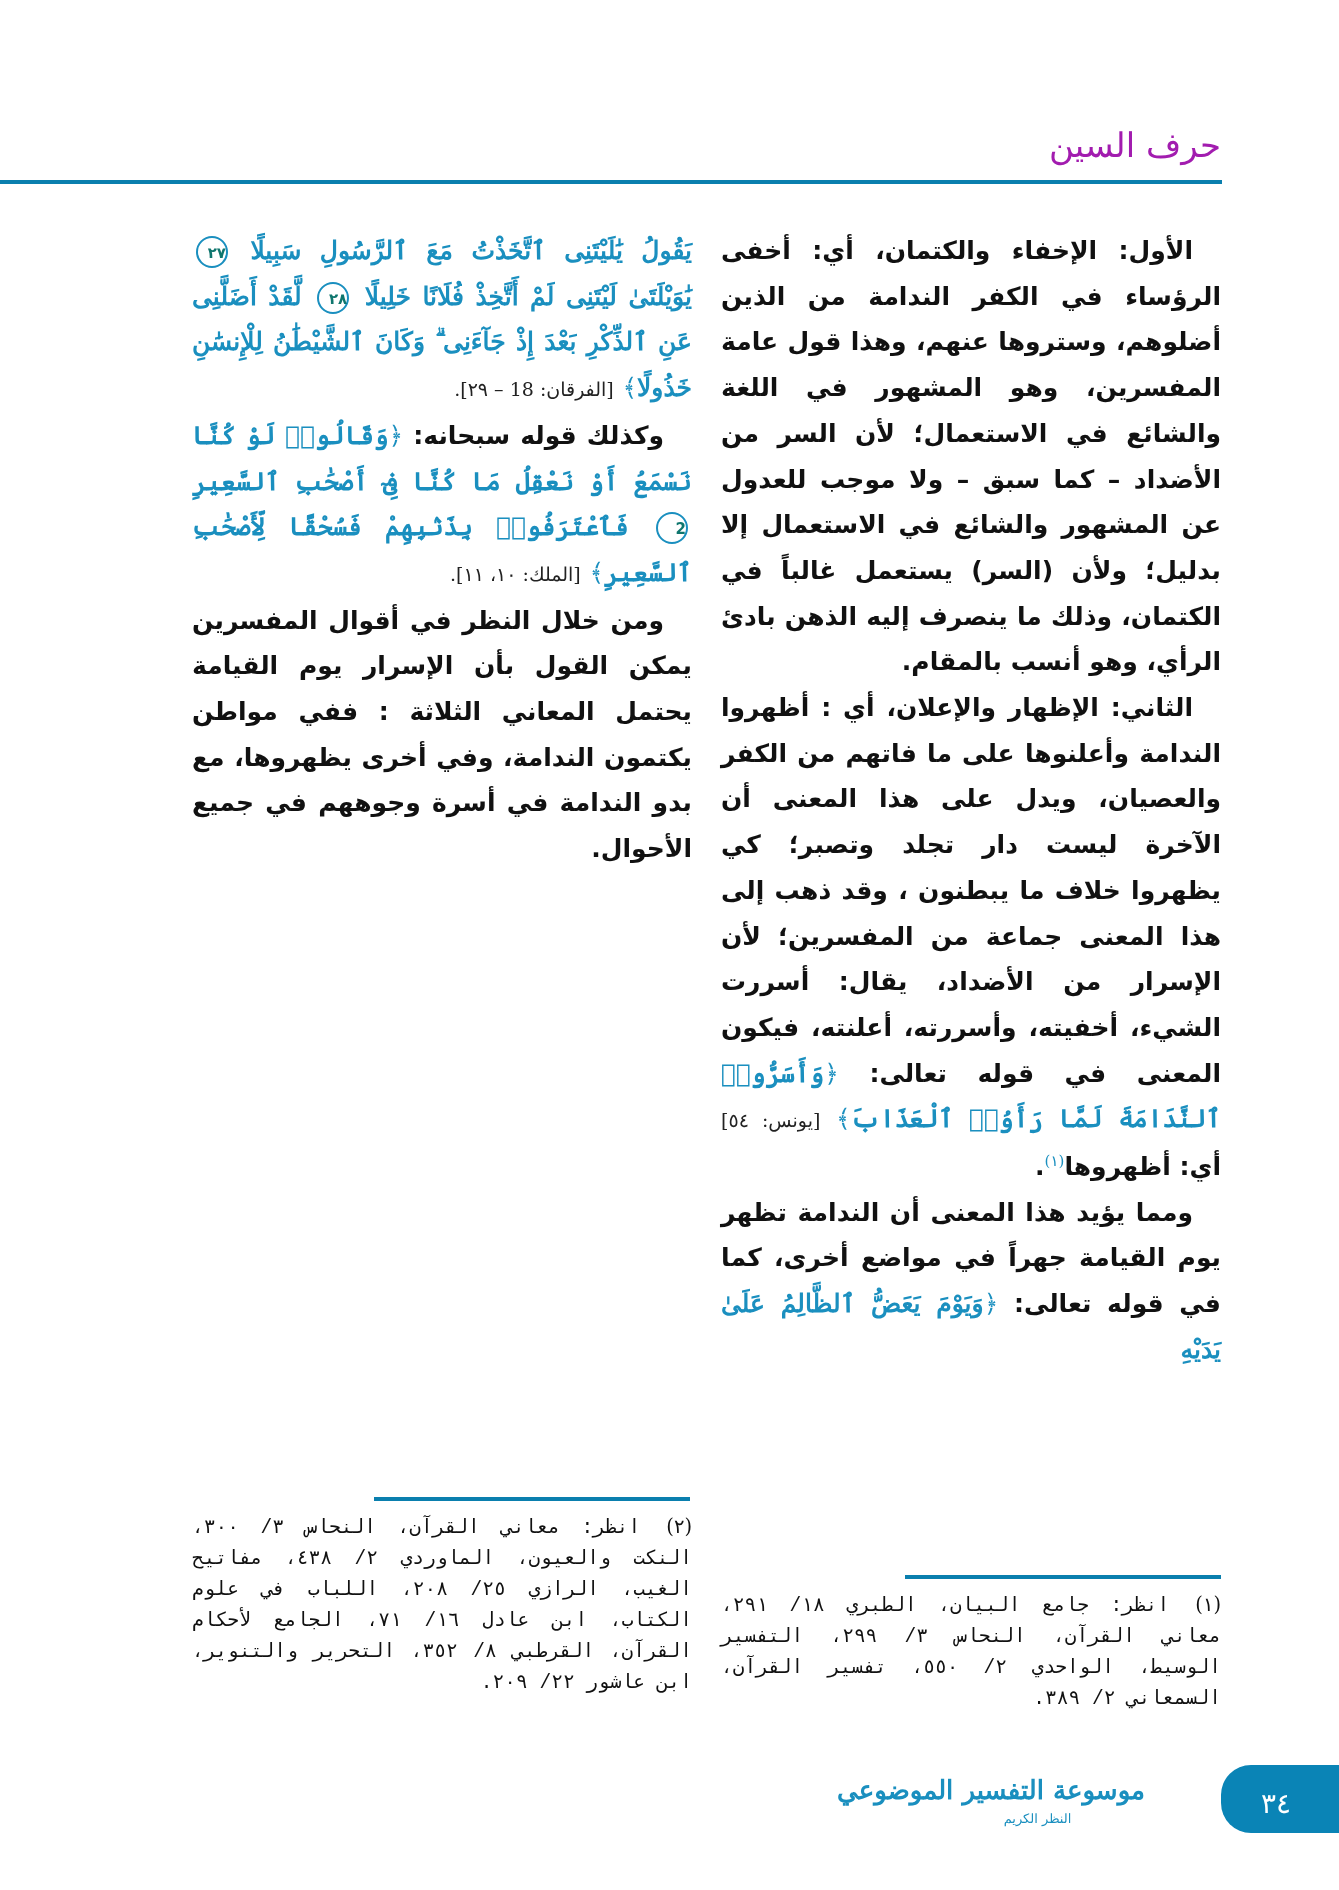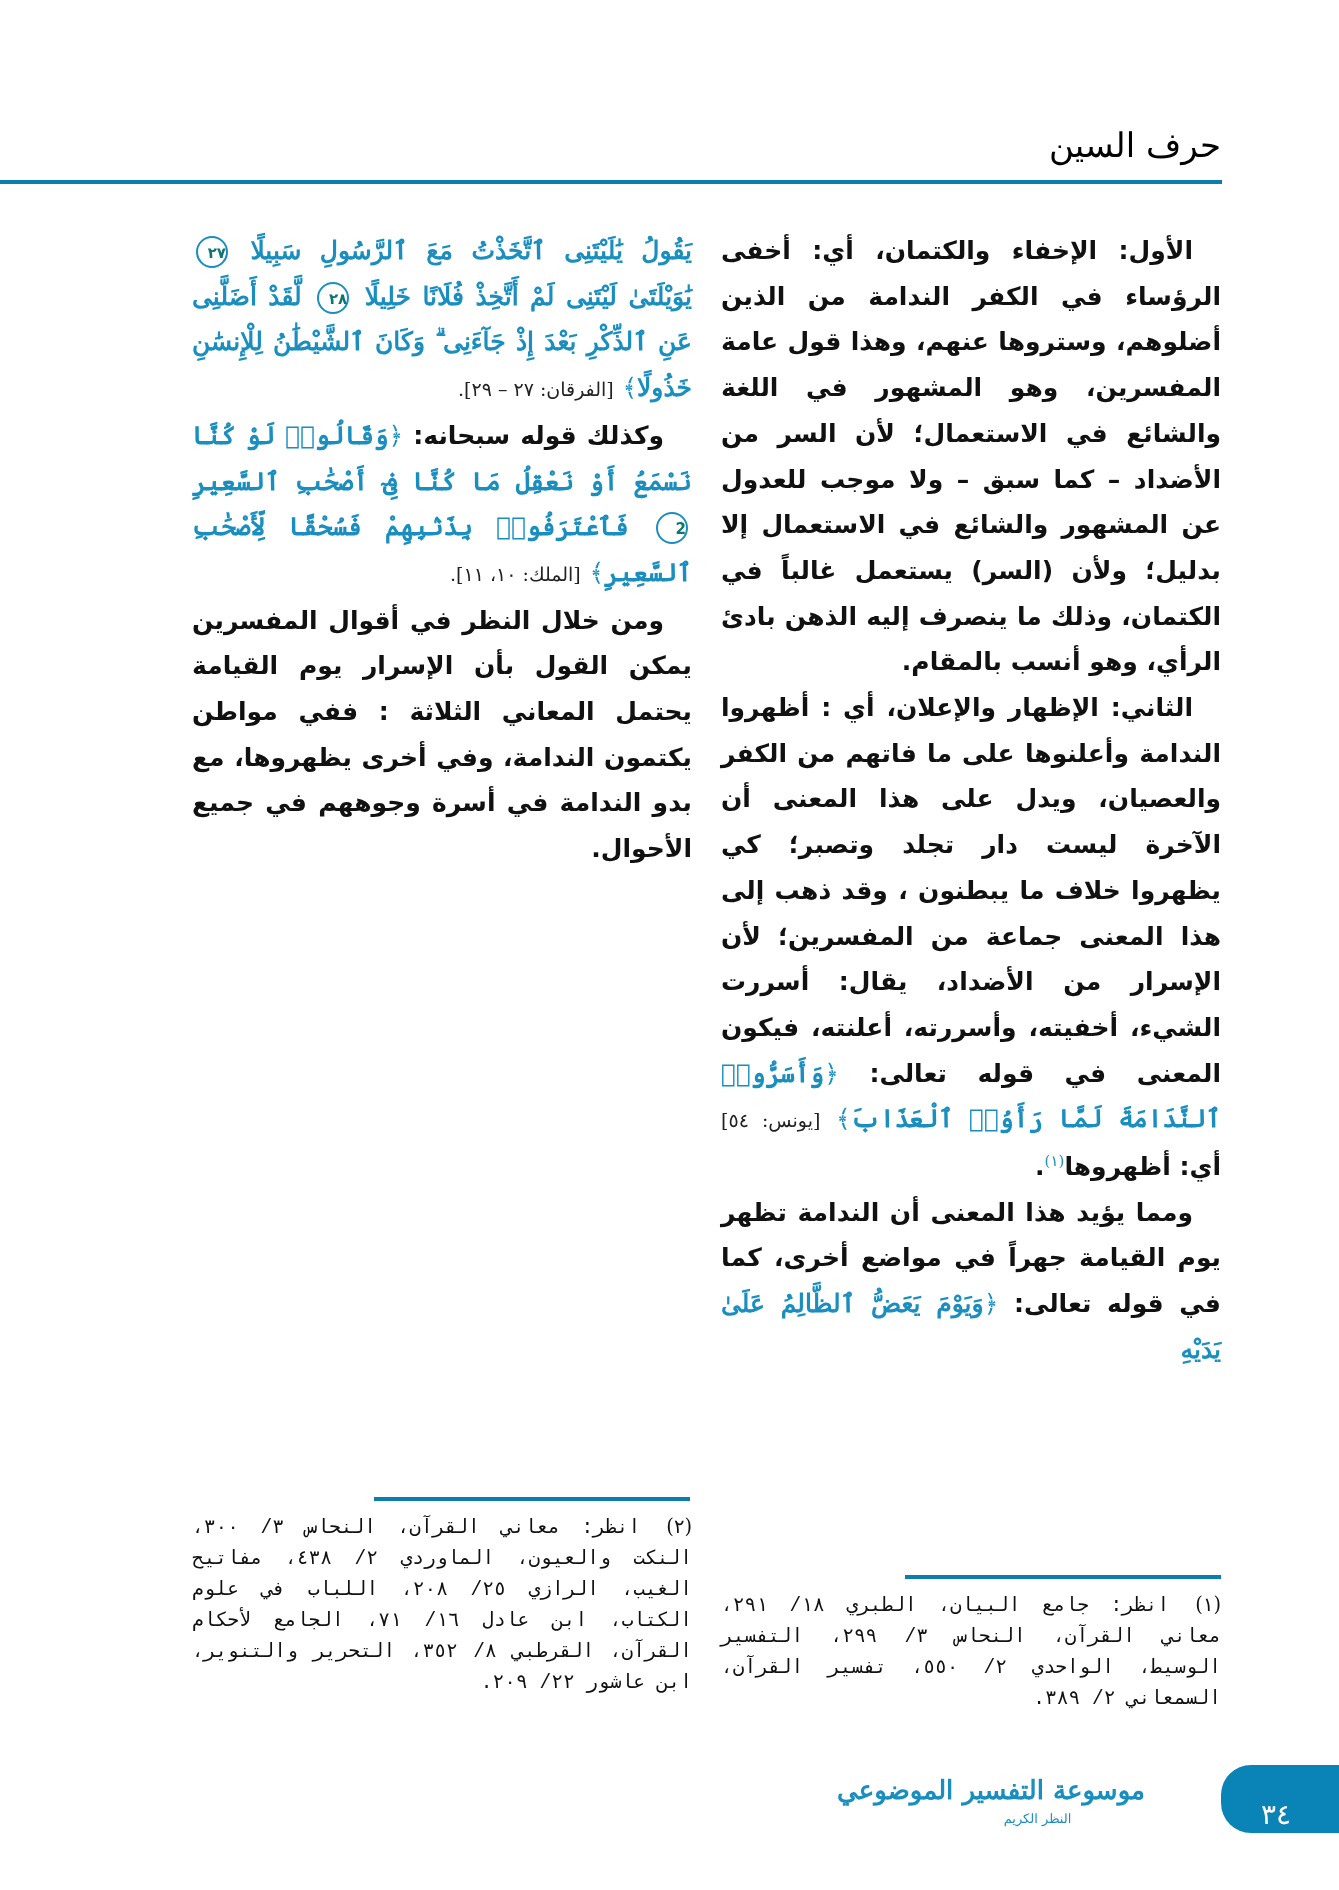--- a/index.html
+++ b/index.html
@@ -14,21 +14,21 @@
       overflow: hidden;
       font-family: "DejaVu Sans", sans-serif;
       color: #111111;
     }
     .header-title {
       position: absolute;
       top: 128px;
       right: 118px;
       font-family: "DejaVu Serif", serif;
       font-size: 34px;
-      color: #000000;
+      color: #a21caf;
       line-height: 1;
       direction: rtl;
     }
     .header-rule {
       position: absolute;
       top: 180px;
       left: 0;
       width: 1222px;
       height: 4px;
       background: #0a7fae;
@@ -165,21 +165,21 @@
       position: absolute;
       top: 1765px;
       left: 1221px;
       width: 130px;
       height: 68px;
       background: #0a84b6;
       border-radius: 30px 0 0 30px;
     }
     .page-num {
       position: absolute;
-      top: 16px;
+      top: 5px;
       left: 0;
       width: 110px;
       height: 68px;
       line-height: 68px;
       text-align: center;
       color: #ffffff;
       font-family: "DejaVu Serif", serif;
       font-size: 28px;
     }
   </style>
@@ -203,21 +203,21 @@
   </p>
 </div>
 
 <div class="col col-left">
   <p class="para">
     <span class="quran">يَقُولُ يَٰلَيْتَنِى ٱتَّخَذْتُ مَعَ ٱلرَّسُولِ سَبِيلًا</span>
     <span class="ayah-num">٢٧</span>
     <span class="quran">يَٰوَيْلَتَىٰ لَيْتَنِى لَمْ أَتَّخِذْ فُلَانًا خَلِيلًا</span>
     <span class="ayah-num">٢٨</span>
     <span class="quran">لَّقَدْ أَضَلَّنِى عَنِ ٱلذِّكْرِ بَعْدَ إِذْ جَآءَنِى ۗ وَكَانَ ٱلشَّيْطَٰنُ لِلْإِنسَٰنِ خَذُولًا</span><span class="bracket">﴾</span>
-    <span class="ref">[الفرقان: ٢٧ – ٢٩].</span>
+    <span class="ref">[الفرقان: 18 – ٢٩].</span>
   </p>
   <p class="para indent">
     <span>وكذلك قوله سبحانه:</span>
     <span class="quran"><span class="bracket">﴿</span><span>وَقَالُوا۟ لَوْ كُنَّا نَسْمَعُ أَوْ نَعْقِلُ مَا كُنَّا فِىٓ أَصْحَٰبِ ٱلسَّعِيرِ</span></span>
     <span class="ayah-num">2</span>
     <span class="quran">فَٱعْتَرَفُوا۟ بِذَنۢبِهِمْ فَسُحْقًا لِّأَصْحَٰبِ ٱلسَّعِيرِ</span><span class="bracket">﴾</span>
     <span class="ref">[الملك: ١٠، ١١].</span>
   </p>
   <p class="para indent">ومن خلال النظر في أقوال المفسرين يمكن القول بأن الإسرار يوم القيامة يحتمل المعاني الثلاثة : ففي مواطن يكتمون الندامة، وفي أخرى يظهروها، مع بدو الندامة في أسرة وجوههم في جميع الأحوال.</p>
 </div>

